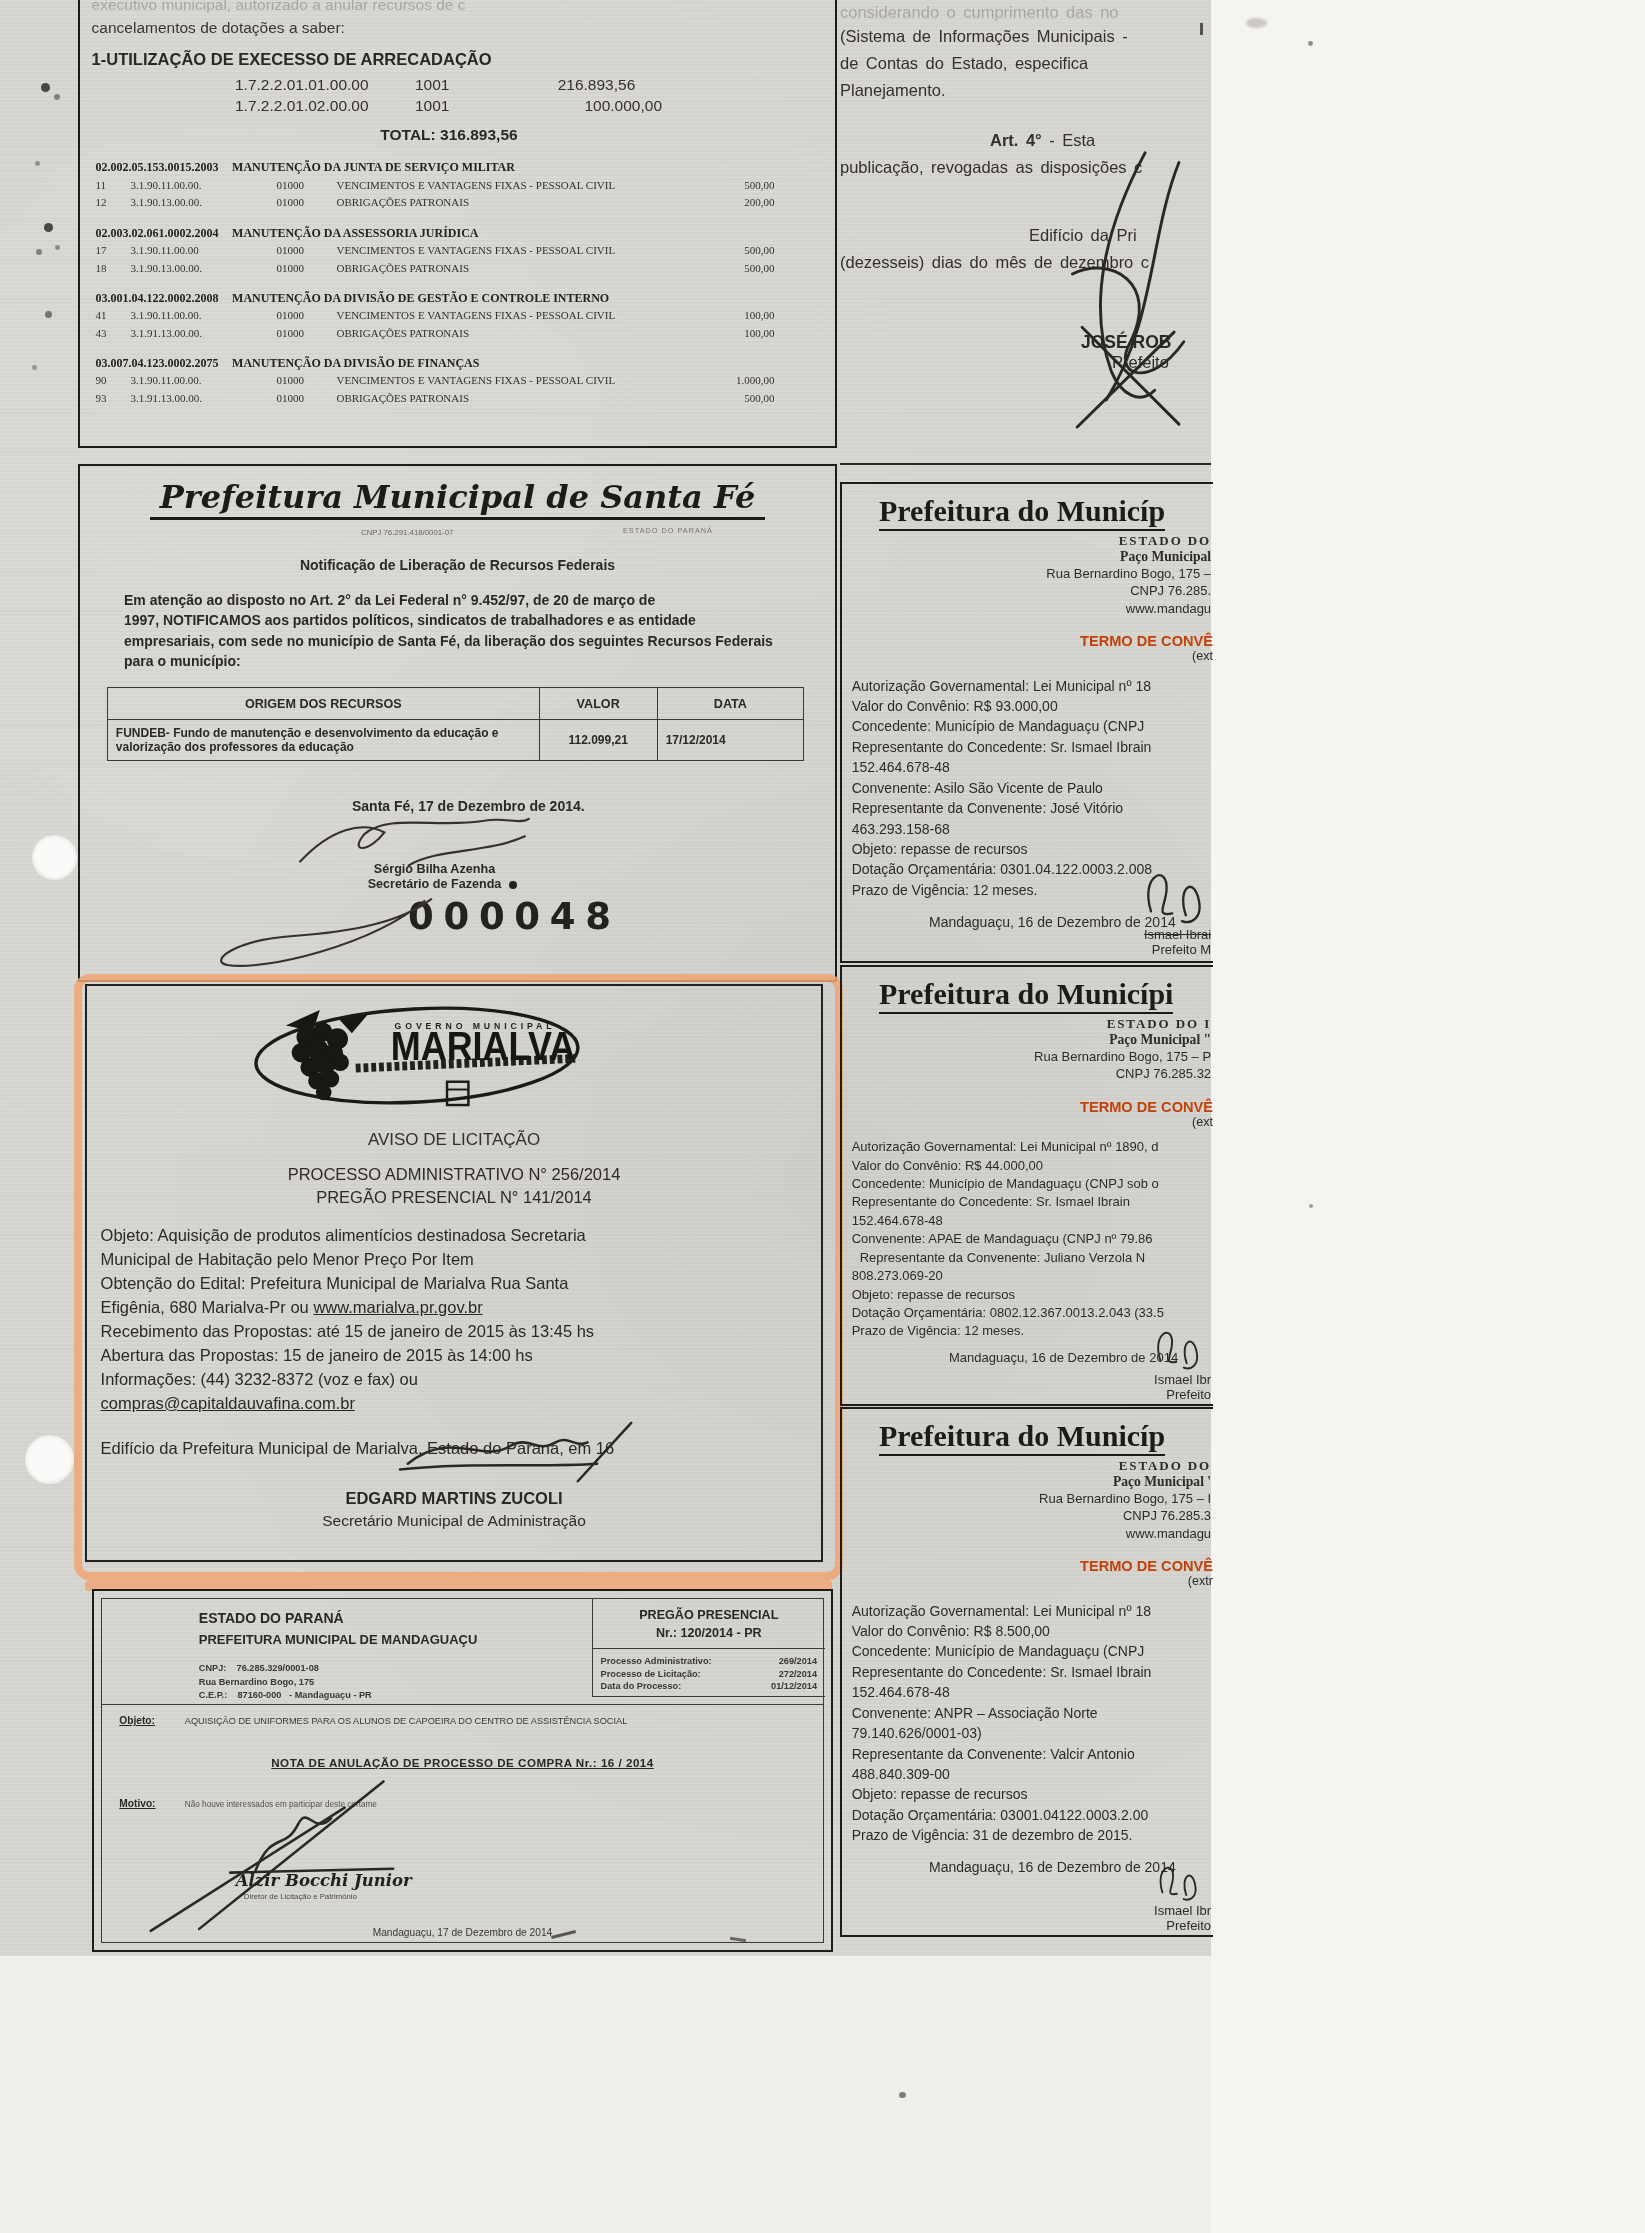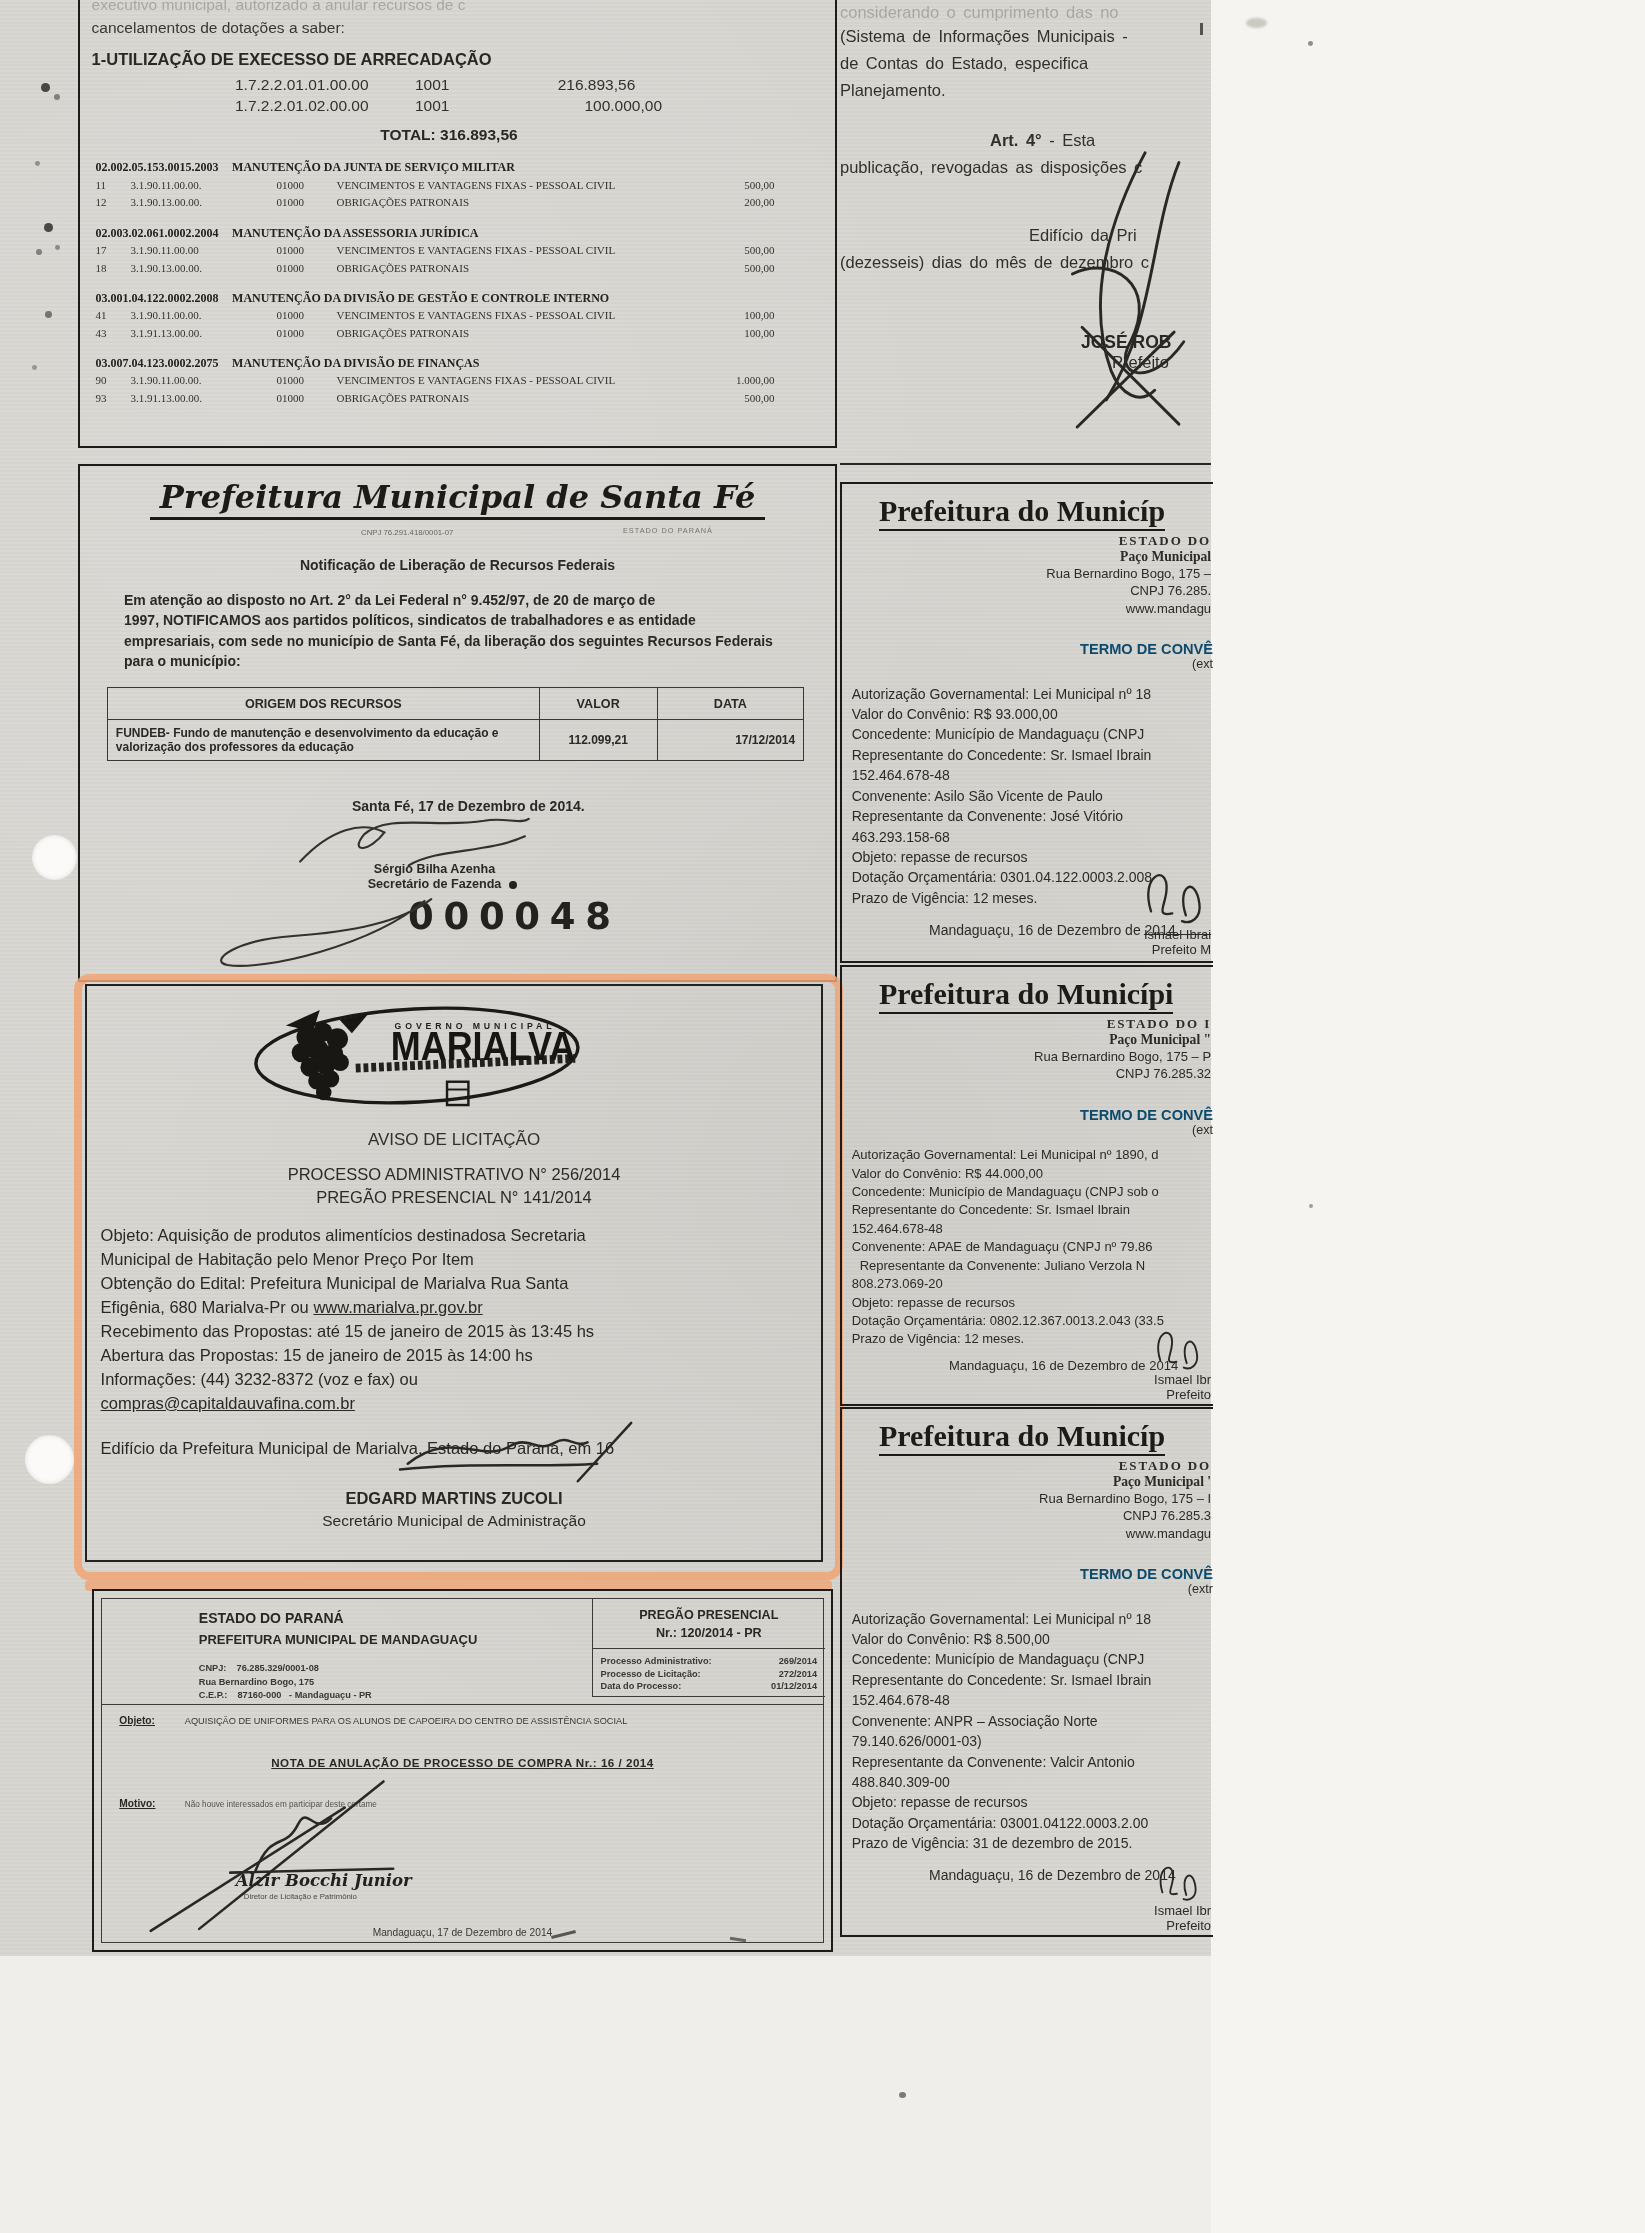--- a/index.html
+++ b/index.html
@@ -51,21 +51,21 @@
             color:#3a3834;line-height:12.6px;padding:0 7.8px;}
   .u{text-decoration:underline;}
   
   .conv{position:absolute;left:840px;width:371px;border:2.4px solid #1d1c1a;border-right:none;overflow:hidden;}
   .conv-title{font-family:"Liberation Serif",serif;font-weight:900;font-size:30px;color:#1d1b18;
               border-bottom:2.9px solid #1a1a18;width:max-content;white-space:nowrap;margin:9.7px 0 1.9px 37px;padding-bottom:1px;}
   .conv-head{text-align:right;padding-right:1.9px;}
   .conv-head .hl{font:13px "Liberation Sans",sans-serif;line-height:17.5px;white-space:nowrap;color:#2d2b28;}
   .conv-head .hl:nth-child(1){font:bold 13px "Liberation Serif",serif;letter-spacing:1.9px;}
   .conv-head .hl:nth-child(2){font:bold 13.6px "Liberation Serif",serif;}
-  .conv-termo{text-align:right;font:bold 14.6px "Liberation Sans",sans-serif;margin-top:24px;color:#0c4a6e;}
+  .conv-termo{text-align:right;font:bold 14.6px "Liberation Sans",sans-serif;margin-top:16px;color:#c2410c;}
   .conv-termo-sub{text-align:right;font:12.6px "Liberation Sans",sans-serif;color:#2d2b28;}
   .conv-body{margin-top:12.6px;padding-left:9.7px;}
   .conv-body .cl{font:14px "Liberation Sans",sans-serif;line-height:20.4px;white-space:nowrap;color:#2d2b28;}
   .conv-date{font:14px "Liberation Sans",sans-serif;margin-top:13.6px;padding-left:87px;white-space:nowrap;}
   .conv-sign{position:absolute;right:1.9px;text-align:right;}
   .conv-sname{font:13px "Liberation Sans",sans-serif;color:#2d2b28;white-space:nowrap;}
   sv, svg{display:block;}
   .tr-line{font:16.5px "Liberation Sans",sans-serif;line-height:27px;white-space:nowrap;color:#33302c;word-spacing:2.9px;}
 </style>
 </head>
@@ -232,21 +232,21 @@
     <table class="sf-table">
       <tbody>
           <tr>
         <th style="width:62%;">ORIGEM DOS RECURSOS</th>
         <th style="width:17%;">VALOR</th>
         <th>DATA</th>
       </tr>
       <tr>
         <td>FUNDEB- Fundo de manutenção e desenvolvimento da educação e valorização dos professores da educação</td>
         <td style="text-align:center;">112.099,21</td>
-        <td style="text-align:right;">17/12/2014</td>
+        <td style="text-align:left;">17/12/2014</td>
       </tr>
     </tbody>
       </table>
     <div class="abs nw bold" style="left:272px;top:332px;font-size:14px;color:#2b2926;">Santa Fé, 17 de Dezembro de 2014.</div>
     <svg class="abs" style="left:212px;top:349px;" width="243" height="62" viewBox="0 0 250 64">
       <g fill="none" stroke="#35322d" stroke-width="2.2" stroke-linecap="round">
         <path d="M8,48 C40,14 72,6 95,18 C80,38 58,40 74,20 C98,-2 150,14 198,6 C218,2 236,10 244,4"></path>
         <path d="M120,52 C150,34 200,40 240,22"></path>
       </g>
     </svg>

